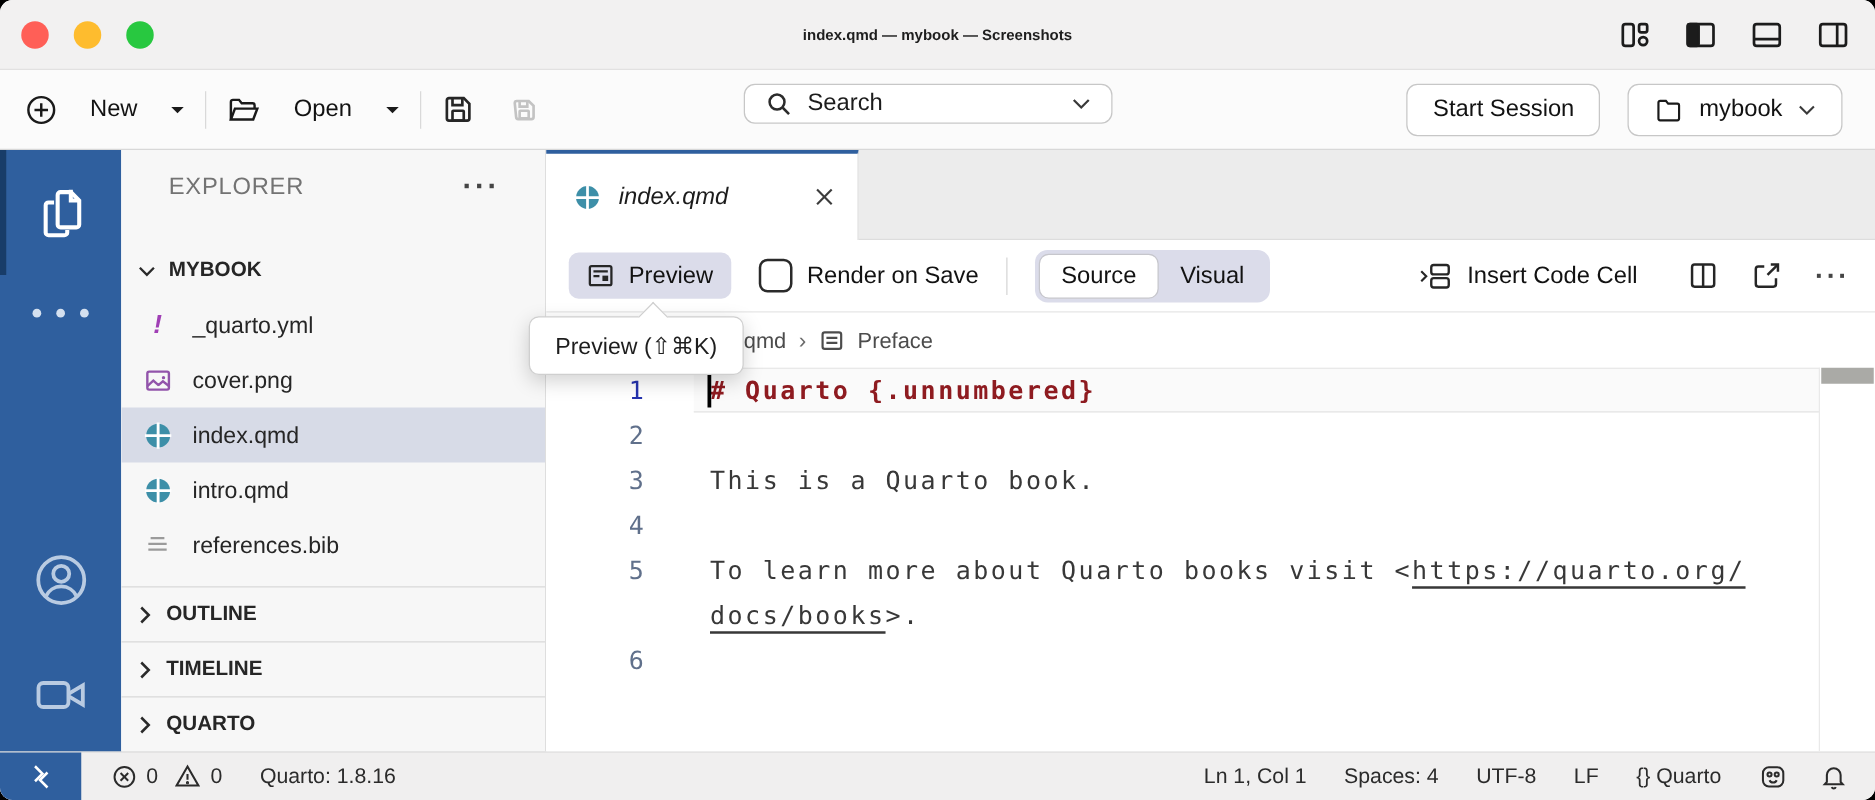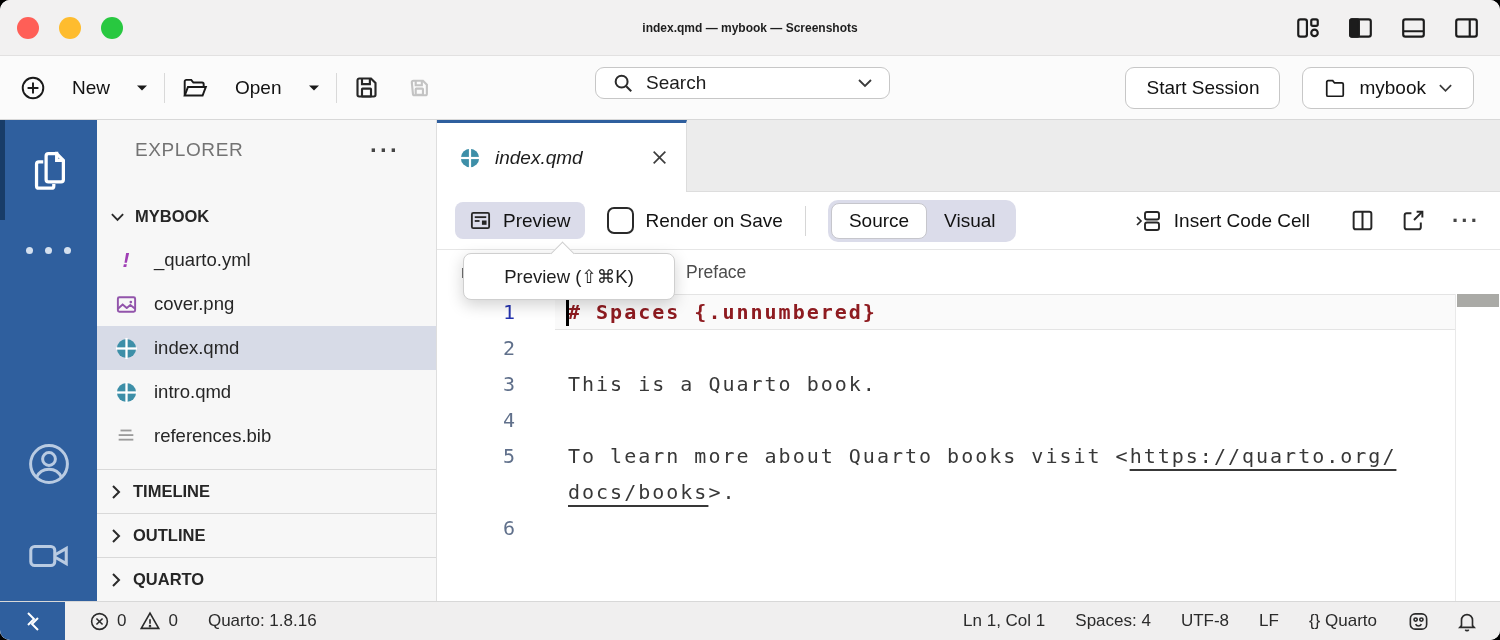--- a/index.html
+++ b/index.html
@@ -93,23 +93,23 @@
   .gutter { width:80px; text-align:right; color:#60708b; flex:0 0 80px; }
   .gutter.active { color:#2533ae; }
   .code-text { margin-left:51px; color:#383838; white-space:pre; }
   .code-text.heading { color:#8e1b20; font-weight:700; }
   .code-link { text-decoration:underline; text-underline-offset:6px; text-decoration-thickness:1.5px; }
   .cursor { position:absolute; left:129px; top:4px; width:3px; height:28px; background:#000; z-index:2; }
   .vscroll-line { position:absolute; right:44px; top:0; bottom:0; width:1px; background:#e9e9e9; }
   .vscroll-thumb { position:absolute; right:1px; top:0; width:42px; height:13px; background:#aaaaa6; }
 
   
-  .tooltip { position:absolute; left:-14px; top:133px; width:212px; height:47px; background:#fff;
+  .tooltip { position:absolute; left:-14px; top:133px; width:172px; height:47px; background:#fff;
              border:1px solid #cfcfcf; border-radius:8px; box-shadow:0 5px 16px rgba(0,0,0,0.18);
-             display:flex; align-items:center; justify-content:center; font-size:18.5px; color:#1e1e1e; z-index:20;margin-left:40px; }
+             display:flex; align-items:center; justify-content:center; font-size:18.5px; color:#1e1e1e; z-index:20; }
   .tooltip::before { content:""; position:absolute; top:-9px; left:90px; width:16px; height:16px; background:#fff;
                      border-left:1px solid #cfcfcf; border-top:1px solid #cfcfcf; transform:rotate(45deg); }
 
   
   .statusbar { height:39px; background:#f0efef; border-top:1px solid #d8d8d8; display:flex;
                align-items:center; flex:0 0 39px; font-size:17px; color:#2b2b2b; }
   .remote { width:65px; height:100%; background:#2f5f9e; display:flex; align-items:center; justify-content:center; }
   .sb-group { display:flex; align-items:center; gap:7px; margin-left:24px; }
   .sb-item { margin-left:30px; }
   .sb-spacer { flex:1; }
@@ -337,27 +337,27 @@
                 <line x1="1" y1="12" x2="23" y2="12" stroke="#fff" stroke-width="2.4"></line>
               </svg>
           </span>
 
         </div>
       </div>
       <div class="section-row">
         <svg width="10" height="16" viewBox="0 0 10 16" fill="none" stroke="#2a2a2a" stroke-width="2">
             <path d="M2 2 L8 8 L2 14"></path>
           </svg>
-        <span>TIMELINE</span>
+        <span>OUTLINE</span>
       </div>
       <div class="section-row">
         <svg width="10" height="16" viewBox="0 0 10 16" fill="none" stroke="#2a2a2a" stroke-width="2">
             <path d="M2 2 L8 8 L2 14"></path>
           </svg>
-        <span>OUTLINE</span>
+        <span>TIMELINE</span>
       </div>
       <div class="section-row">
         <svg width="10" height="16" viewBox="0 0 10 16" fill="none" stroke="#2a2a2a" stroke-width="2">
             <path d="M2 2 L8 8 L2 14"></path>
           </svg>
         <span>QUARTO</span>
       </div>
     </div>
 
     <div class="editor-col">
@@ -443,21 +443,21 @@
       </div>
 
       <div class="code-area">
         <div class="cur-line"></div>
         <div class="vscroll-line"></div>
         <div class="vscroll-thumb"></div>
         <div class="cursor"></div>
 
         <div class="code-row">
           <span class="gutter active">1</span>
-          <span class="code-text heading"># Spaces {.unnumbered}</span>
+          <span class="code-text heading"># Quarto {.unnumbered}</span>
         </div>
         <div class="code-row">
           <span class="gutter">2</span>
         </div>
         <div class="code-row">
           <span class="gutter">3</span>
           <span class="code-text">This is a Quarto book.</span>
         </div>
         <div class="code-row">
           <span class="gutter">4</span>

